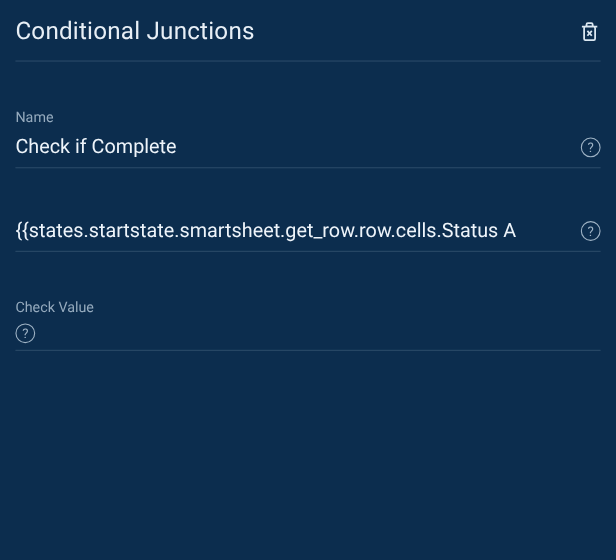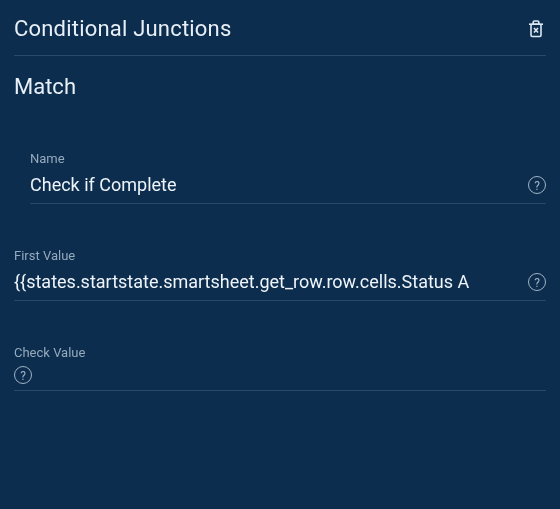--- a/index.html
+++ b/index.html
@@ -46,21 +46,20 @@
     font-size: 22px;
     font-weight: 400;
     color: #e8eff6;
     padding: 18px 0 8px 0;
   }
   .field-block {
     margin-top: 44px;
   }
   .field-block.first {
     margin-top: 44px;
-    margin-left: 16px;
   }
   .field-label {
     font-size: 13px;
     color: #95aabd;
     margin-bottom: 6px;
   }
   .field-row {
     display: flex;
     align-items: center;
     gap: 22px;
@@ -116,34 +115,32 @@
         <path d="M5.2 4.2 V2.2 C5.2 1.5 5.7 1 6.4 1 H9.6 C10.3 1 10.8 1.5 10.8 2.2 V4.2"></path>
         <rect x="3" y="4.2" width="10" height="12.3" rx="1.2" fill="#0c2d4e"></rect>
         <g stroke="#dbe7f1" stroke-width="1.6">
           <line x1="6" y1="8" x2="10" y2="12.5"></line>
           <line x1="10" y1="8" x2="6" y2="12.5"></line>
         </g>
       </svg>
     </div>
   </div>
 
-  <div class="section-title">Match</div>
 
   <div class="field-block first">
     <div class="field-label">Name</div>
     <div class="field-row">
       <input type="text" class="field-input" value="Check if Complete" style="">
       <div class="help-btn">
         <span>?</span>
       </div>
     </div>
   </div>
 
   <div class="field-block">
-    <div class="field-label">First Value</div>
     <div class="field-row">
       <input type="text" class="field-input" value="{{states.startstate.smartsheet.get_row.row.cells.Status A" style="">
       <div class="help-btn">
         <span>?</span>
       </div>
     </div>
   </div>
 
   <div class="field-block">
     <div class="field-label">Check Value</div>

